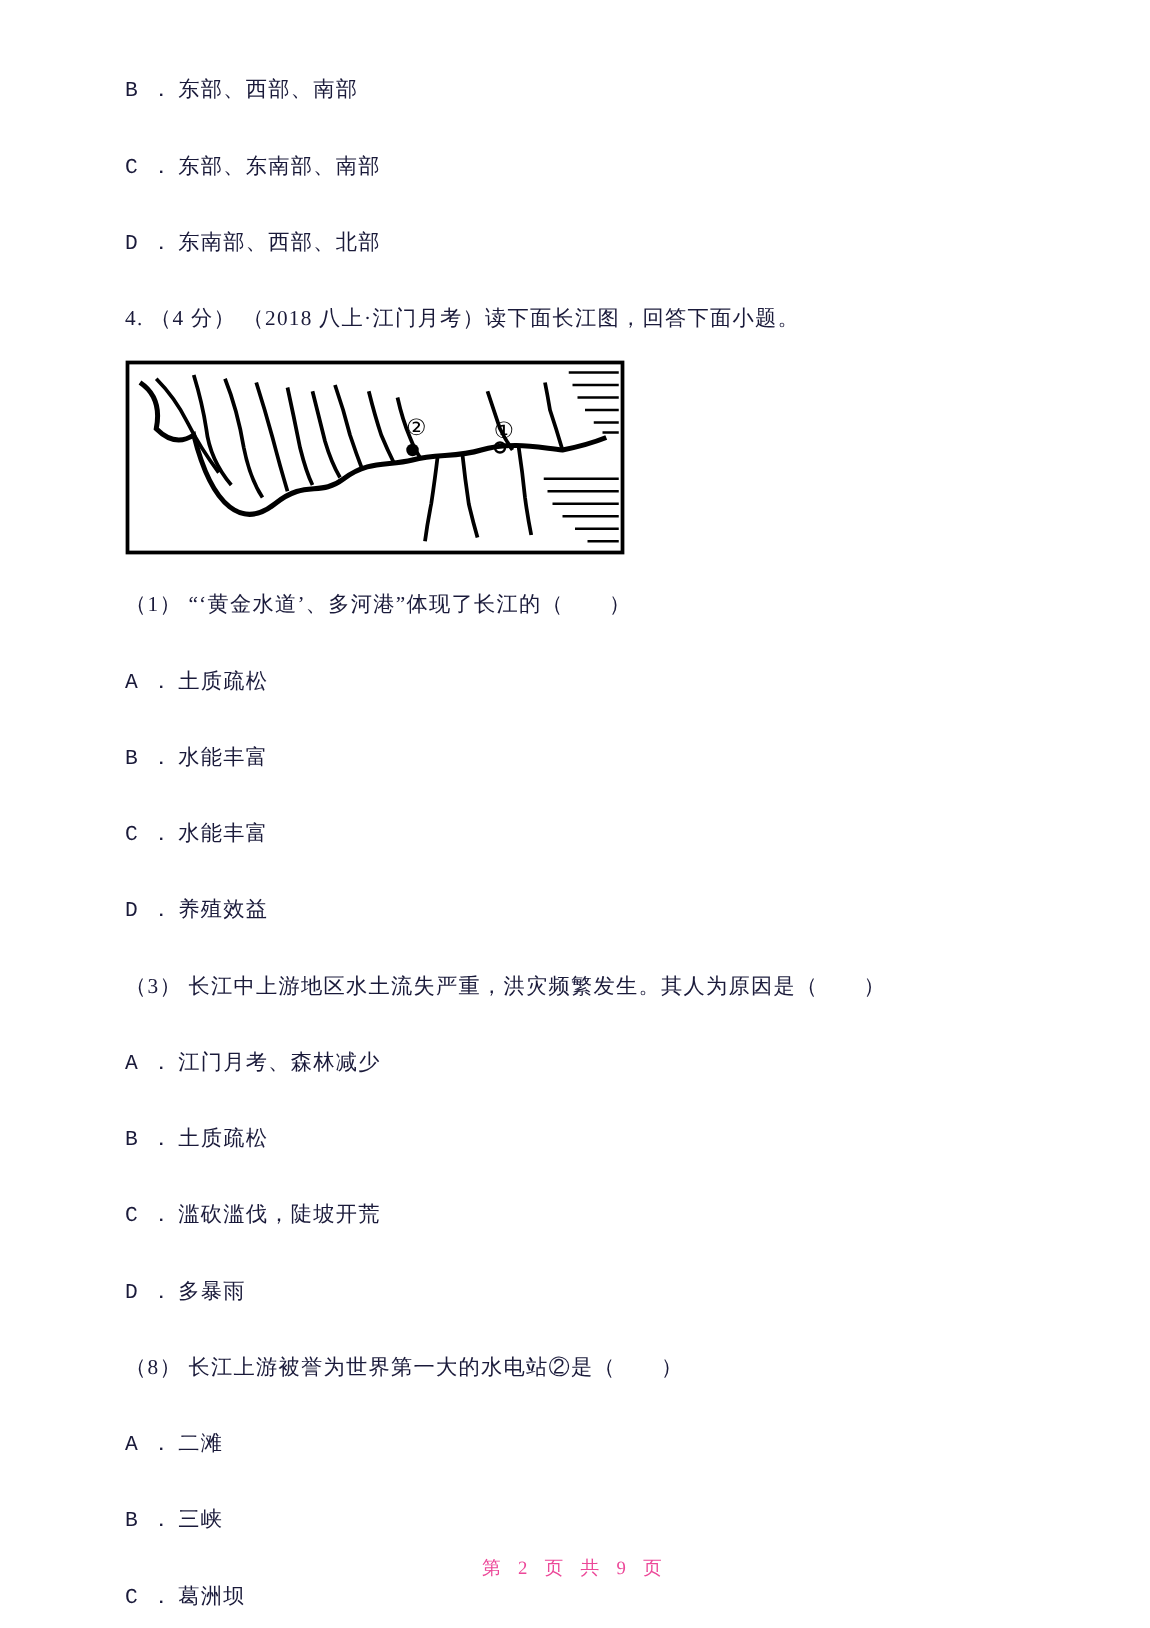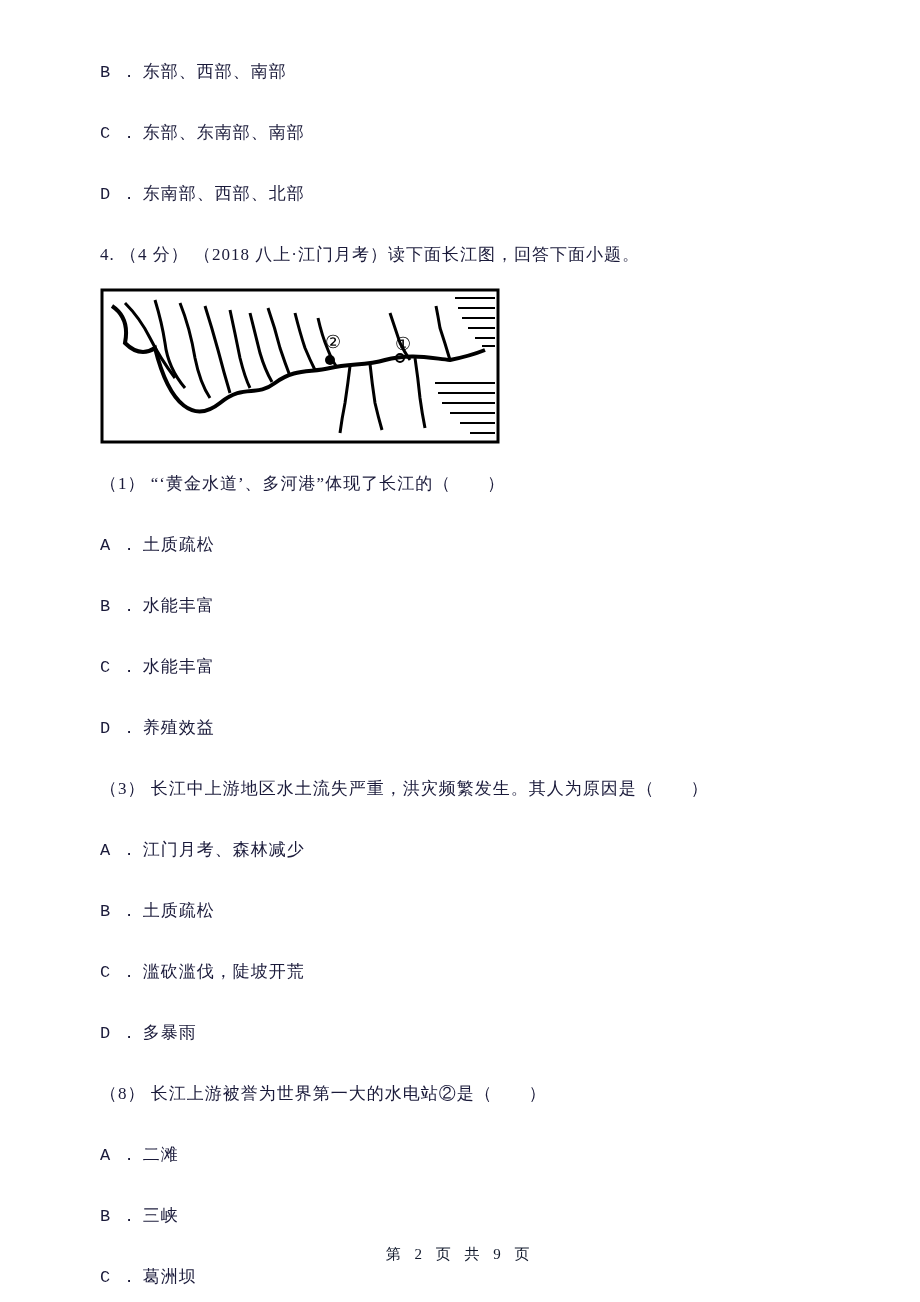--- a/index.html
+++ b/index.html
@@ -37,21 +37,21 @@
       display: block;
     }
     .footer {
       position: absolute;
       bottom: 38px;
       left: 0;
       width: 920px;
       text-align: center;
       font-size: 15px;
       letter-spacing: 5px;
-      color: #0f172a;
+      color: #ec4899;
     }
   </style>
 </head>
 <body>
 
 <div class="option-line">
   <span class="option-prefix">B ．</span>
   <span>东部、西部、南部</span>
 </div>
 

